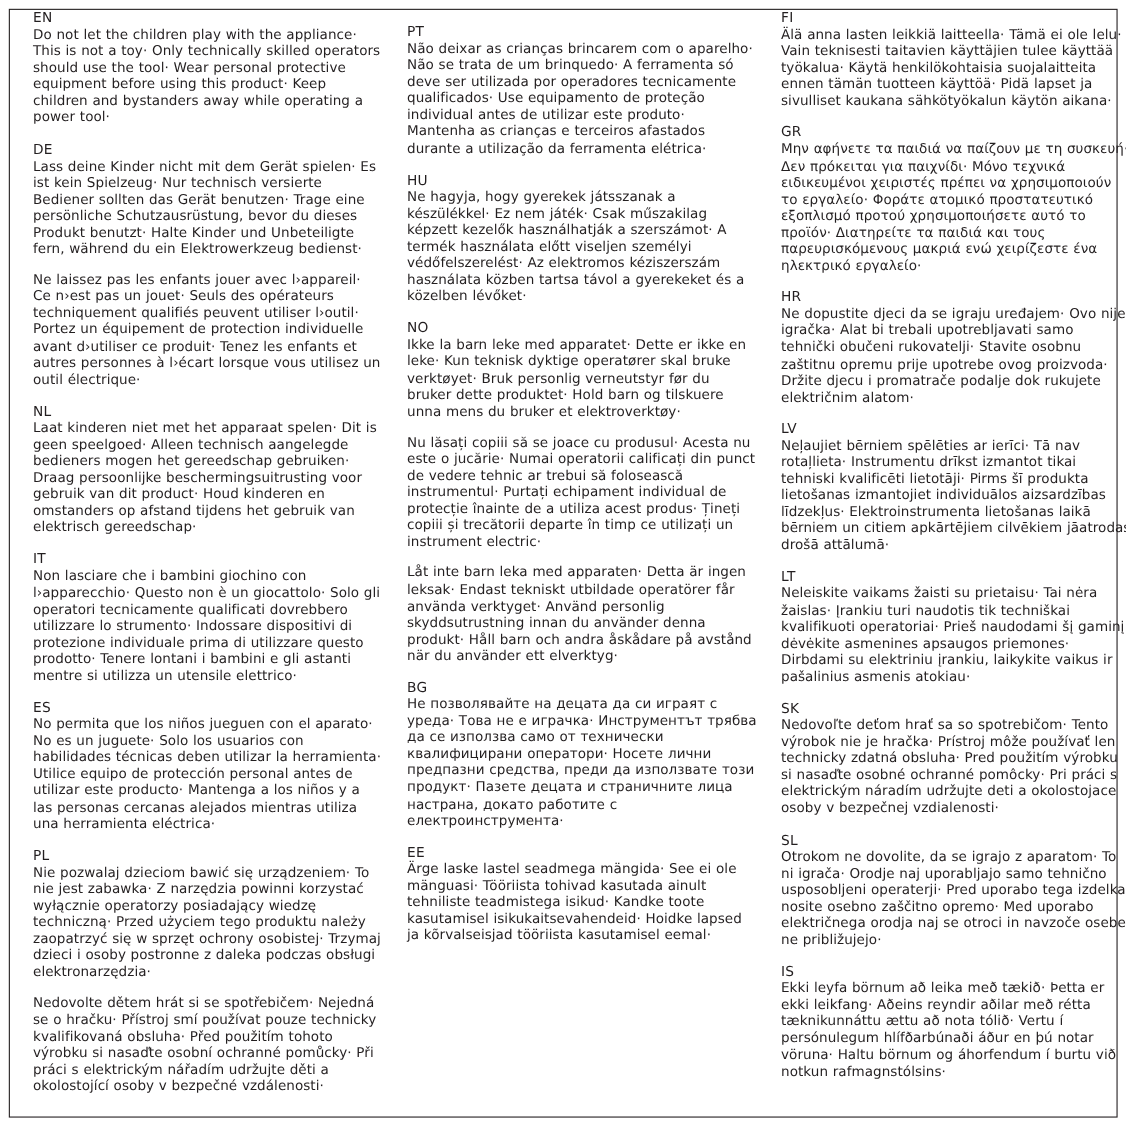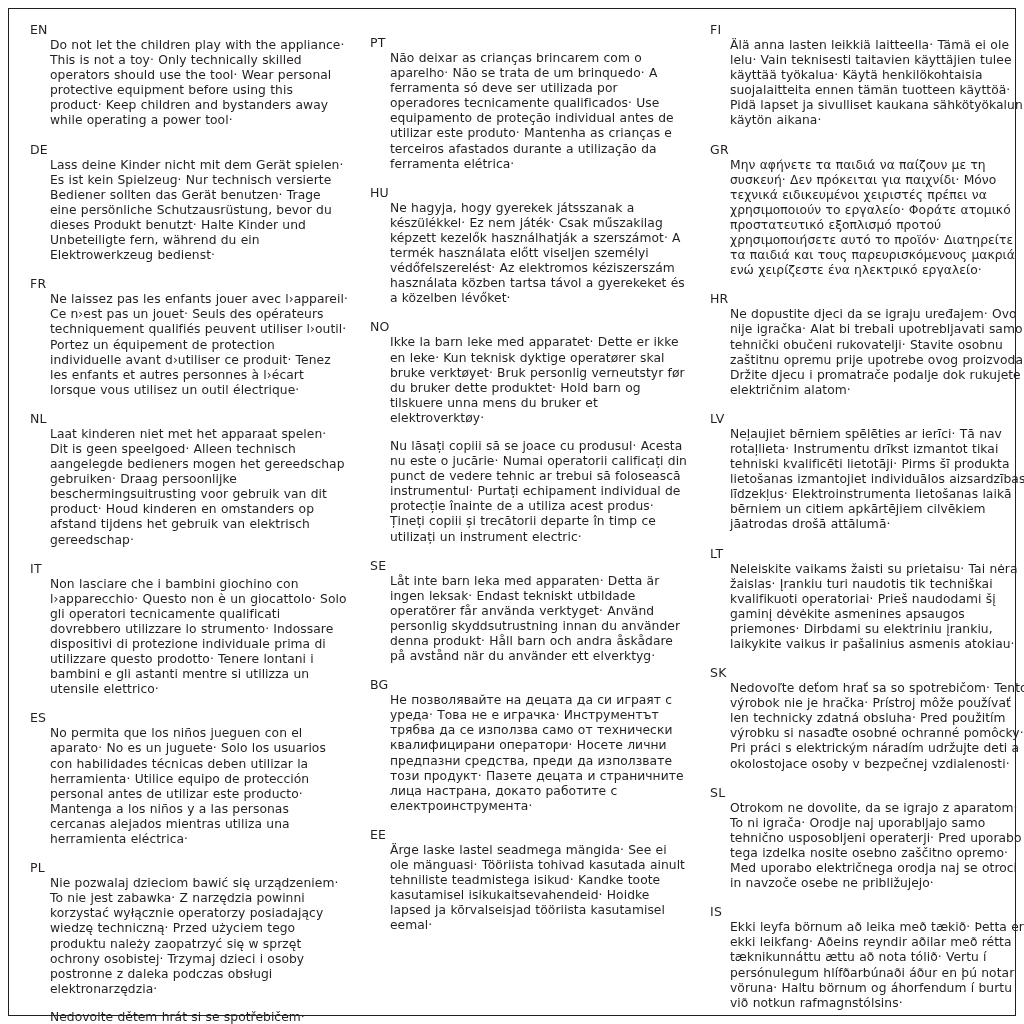--- a/index.html
+++ b/index.html
@@ -11,21 +11,21 @@
     width: 1024px;
     height: 1024px;
     font-family: "DejaVu Sans", sans-serif;
     color: #231f20;
   }
   .page {
     position: relative;
     width: 1024px;
     height: 1024px;
     box-sizing: border-box;
-    padding: 18px 22px 10px 22px;
+    padding: 4px 22px 10px 22px;
     overflow: hidden;
   }
   .frame {
     position: absolute;
     left: 8px;
     top: 8px;
     right: 8px;
     bottom: 8px;
     border: 1px solid #231f20;
     box-sizing: border-box;
@@ -55,41 +55,39 @@
     line-height: 15px;
     font-weight: 400;
     letter-spacing: 0.2px;
     margin-bottom: 1px;
   }
   .lang-text {
     font-size: 12.3px;
     line-height: 15.1px;
     letter-spacing: 0.05px;
     word-spacing: 0.3px;
-    margin-left: 20px;
   }
 </style>
 </head>
 <body>
 
 <div class="page">
   <div class="frame"></div>
   <div class="columns">
 
     <div class="column">
       <div class="entry">
         <div class="lang-code">EN</div>
         <div class="lang-text">Do not let the children play with the appliance· This is not a toy· Only technically skilled operators should use the tool· Wear personal protective equipment before using this product·  Keep children and bystanders away while operating a power tool·</div>
       </div>
       <div class="entry">
         <div class="lang-code">DE</div>
         <div class="lang-text">Lass deine Kinder nicht mit dem Gerät spielen· Es ist kein Spielzeug· Nur technisch versierte Bediener sollten das Gerät benutzen· Trage eine persönliche Schutzausrüstung, bevor du dieses Produkt benutzt· Halte Kinder und Unbeteiligte fern, während du ein Elektrowerkzeug bedienst·</div>
       </div>
       <div class="entry">
-        <div class="lang-code">FR</div>
         <div class="lang-text">Ne laissez pas les enfants jouer avec l›appareil· Ce n›est pas un jouet· Seuls des opérateurs techniquement qualifiés peuvent utiliser l›outil· Portez un équipement de protection individuelle avant d›utiliser ce produit· Tenez les enfants et autres personnes à l›écart lorsque vous utilisez un outil électrique·</div>
       </div>
       <div class="entry">
         <div class="lang-code">NL</div>
         <div class="lang-text">Laat kinderen niet met het apparaat spelen· Dit is geen speelgoed· Alleen technisch aangelegde bedieners mogen het gereedschap gebruiken· Draag persoonlijke beschermingsuitrusting voor gebruik van dit product· Houd kinderen en omstanders op afstand tijdens het gebruik van elektrisch gereedschap·</div>
       </div>
       <div class="entry">
         <div class="lang-code">IT</div>
         <div class="lang-text">Non lasciare che i bambini giochino con l›apparecchio· Questo non è un giocattolo· Solo gli operatori tecnicamente qualificati dovrebbero utilizzare lo strumento· Indossare dispositivi di protezione individuale prima di utilizzare questo prodotto· Tenere lontani i bambini e gli astanti mentre si utilizza un utensile elettrico·</div>
       </div>
@@ -118,21 +116,20 @@
         <div class="lang-text">Ne hagyja, hogy gyerekek játsszanak a készülékkel· Ez nem játék· Csak műszakilag képzett kezelők használhatják a szerszámot· A termék használata előtt viseljen személyi védőfelszerelést· Az elektromos kéziszerszám használata közben tartsa távol a gyerekeket és a közelben lévőket·</div>
       </div>
       <div class="entry">
         <div class="lang-code">NO</div>
         <div class="lang-text">Ikke la barn leke med apparatet· Dette er ikke en leke· Kun teknisk dyktige operatører skal bruke verktøyet· Bruk personlig verneutstyr før du bruker dette produktet· Hold barn og tilskuere unna mens du bruker et elektroverktøy·</div>
       </div>
       <div class="entry">
         <div class="lang-text">Nu lăsați copiii să se joace cu produsul· Acesta nu este o jucărie· Numai operatorii calificați din punct de vedere tehnic ar trebui să folosească instrumentul· Purtați echipament individual de protecție înainte de a utiliza acest produs· Țineți copiii și trecătorii departe în timp ce utilizați un instrument electric·</div>
       </div>
       <div class="entry">
-        <div class="lang-code">SE</div>
         <div class="lang-text">Låt inte barn leka med apparaten· Detta är ingen leksak· Endast tekniskt utbildade operatörer får använda verktyget· Använd personlig skyddsutrustning innan du använder denna produkt· Håll barn och andra åskådare på avstånd när du använder ett elverktyg·</div>
       </div>
       <div class="entry">
         <div class="lang-code">BG</div>
         <div class="lang-text">Не позволявайте на децата да си играят с уреда· Това не е играчка· Инструментът трябва да се използва само от технически квалифицирани оператори· Носете лични предпазни средства, преди да използвате този продукт·  Пазете децата и страничните лица настрана, докато работите с електроинструмента·</div>
       </div>
       <div class="entry">
         <div class="lang-code">EE</div>
         <div class="lang-text">Ärge laske lastel seadmega mängida· See ei ole mänguasi· Tööriista tohivad kasutada ainult tehniliste teadmistega isikud· Kandke toote kasutamisel isikukaitsevahendeid·  Hoidke lapsed ja kõrvalseisjad tööriista kasutamisel eemal·</div>
       </div>

